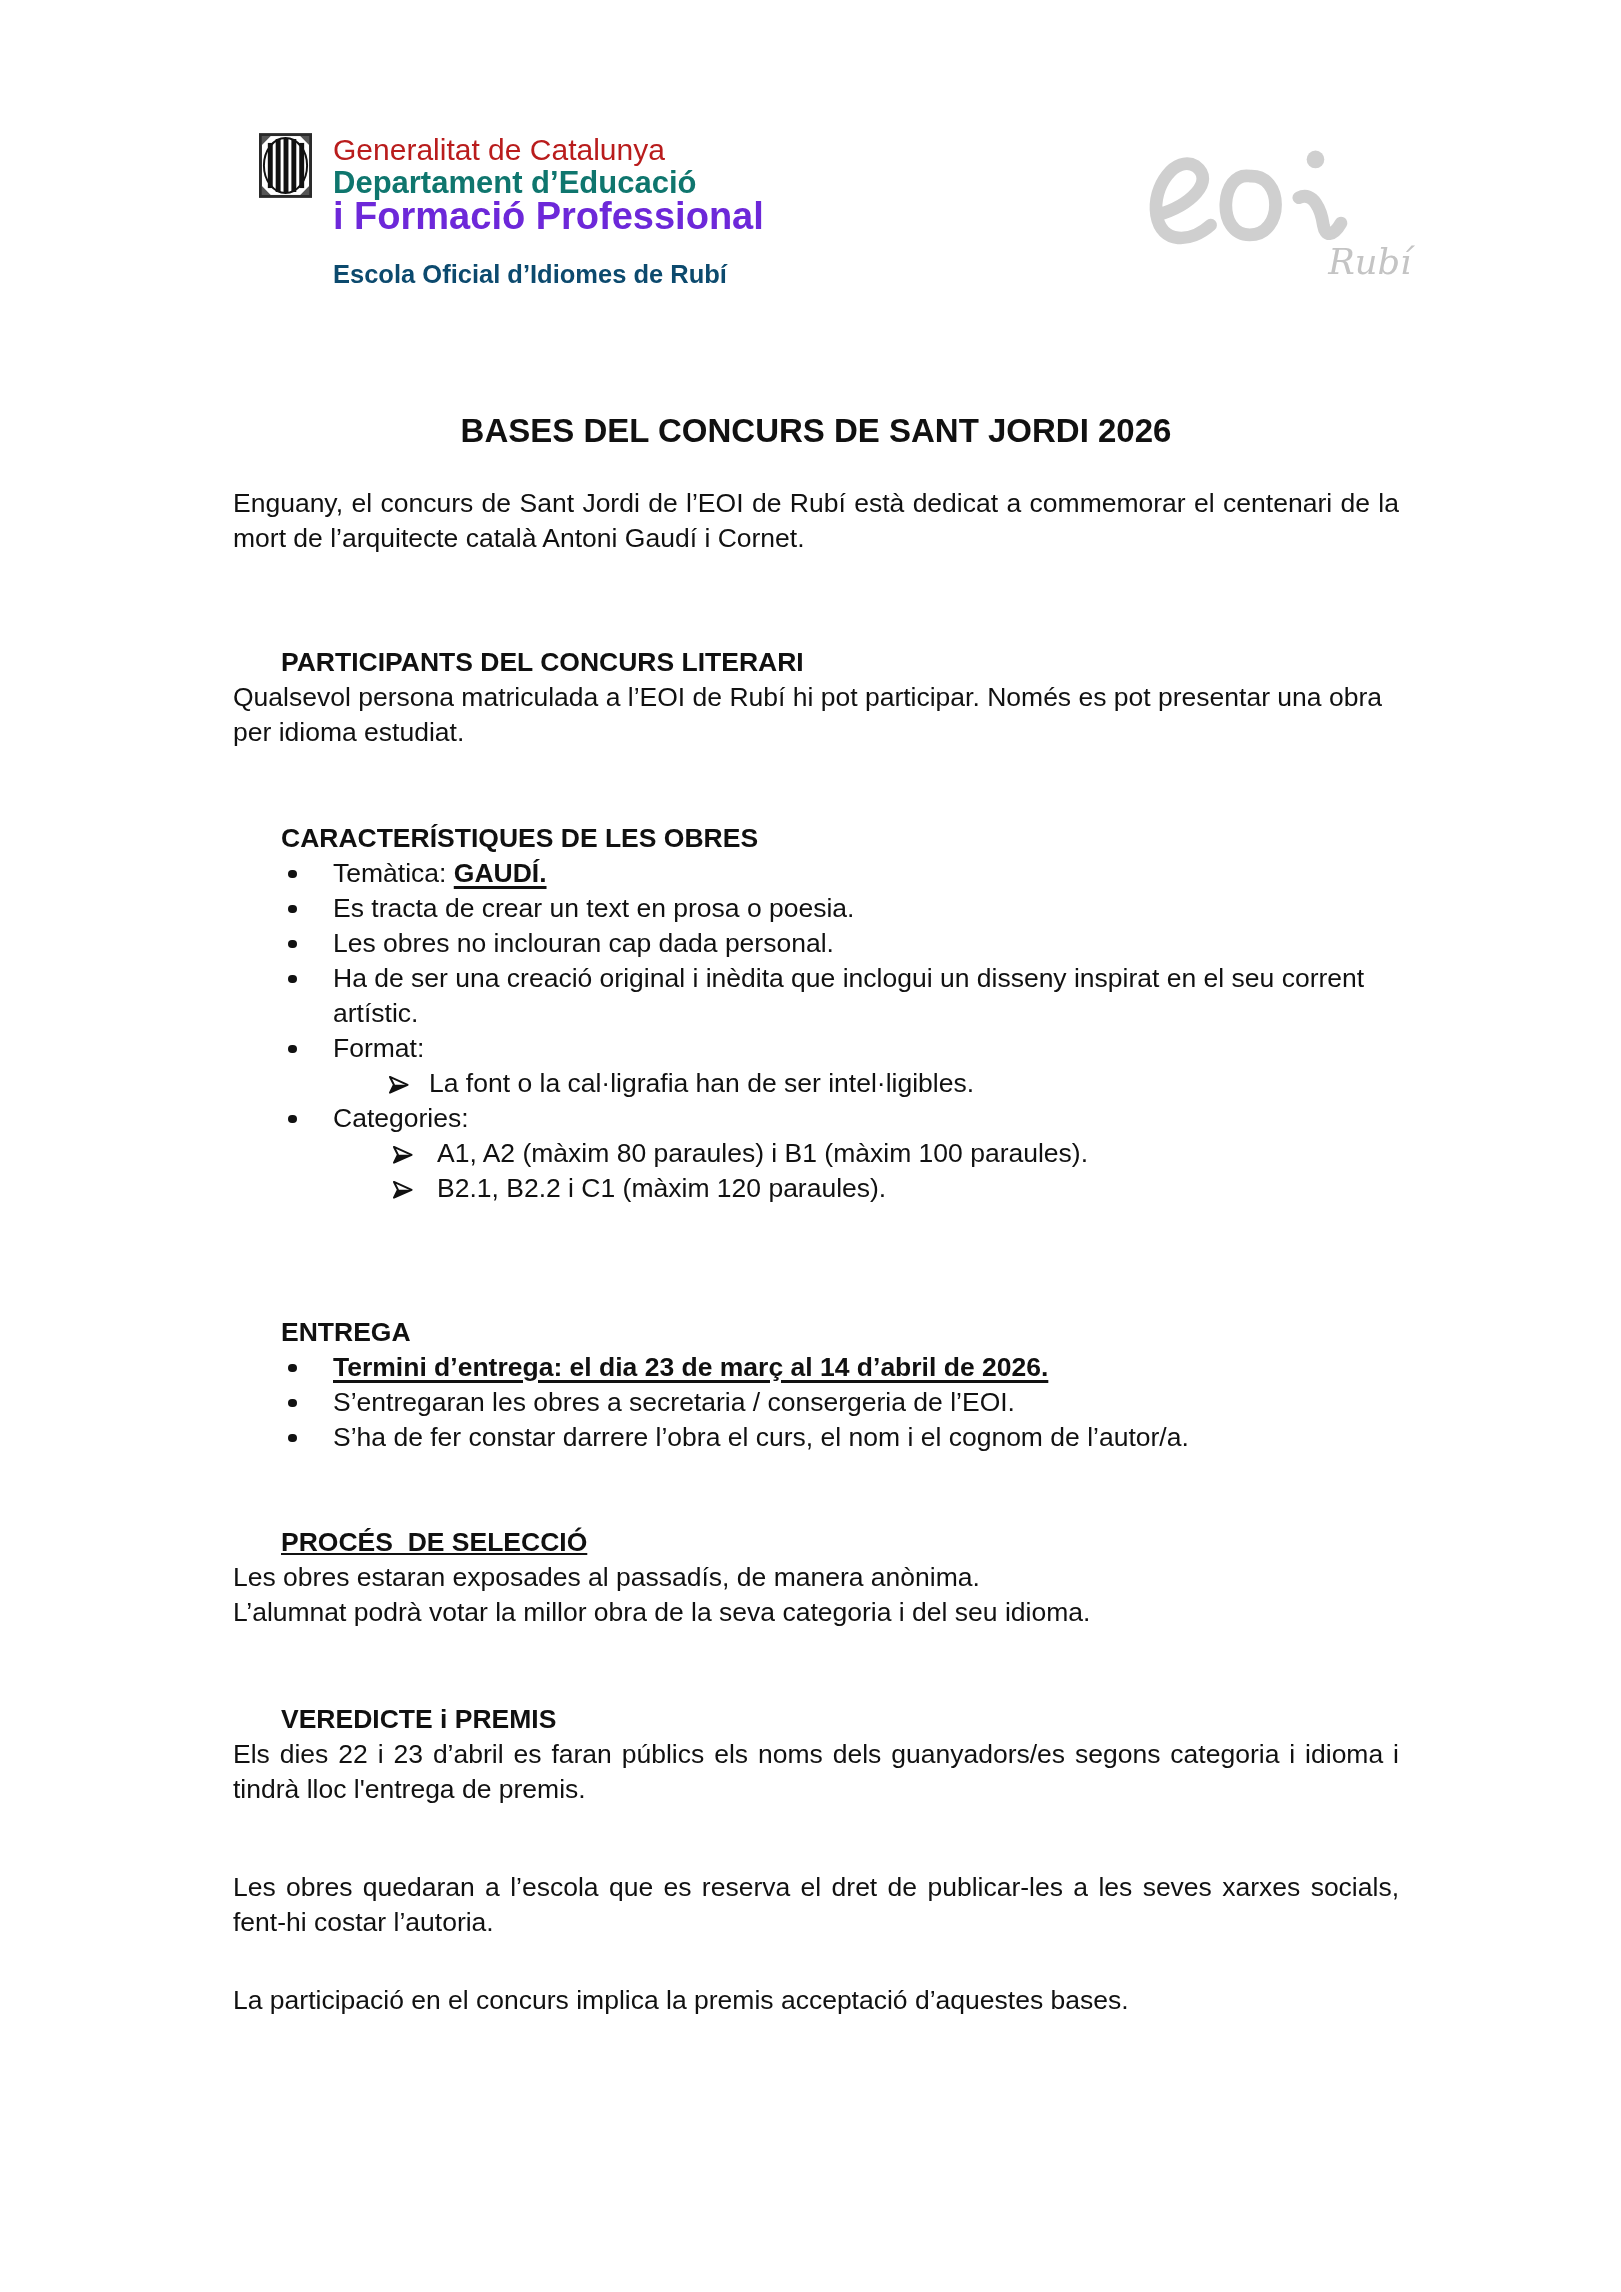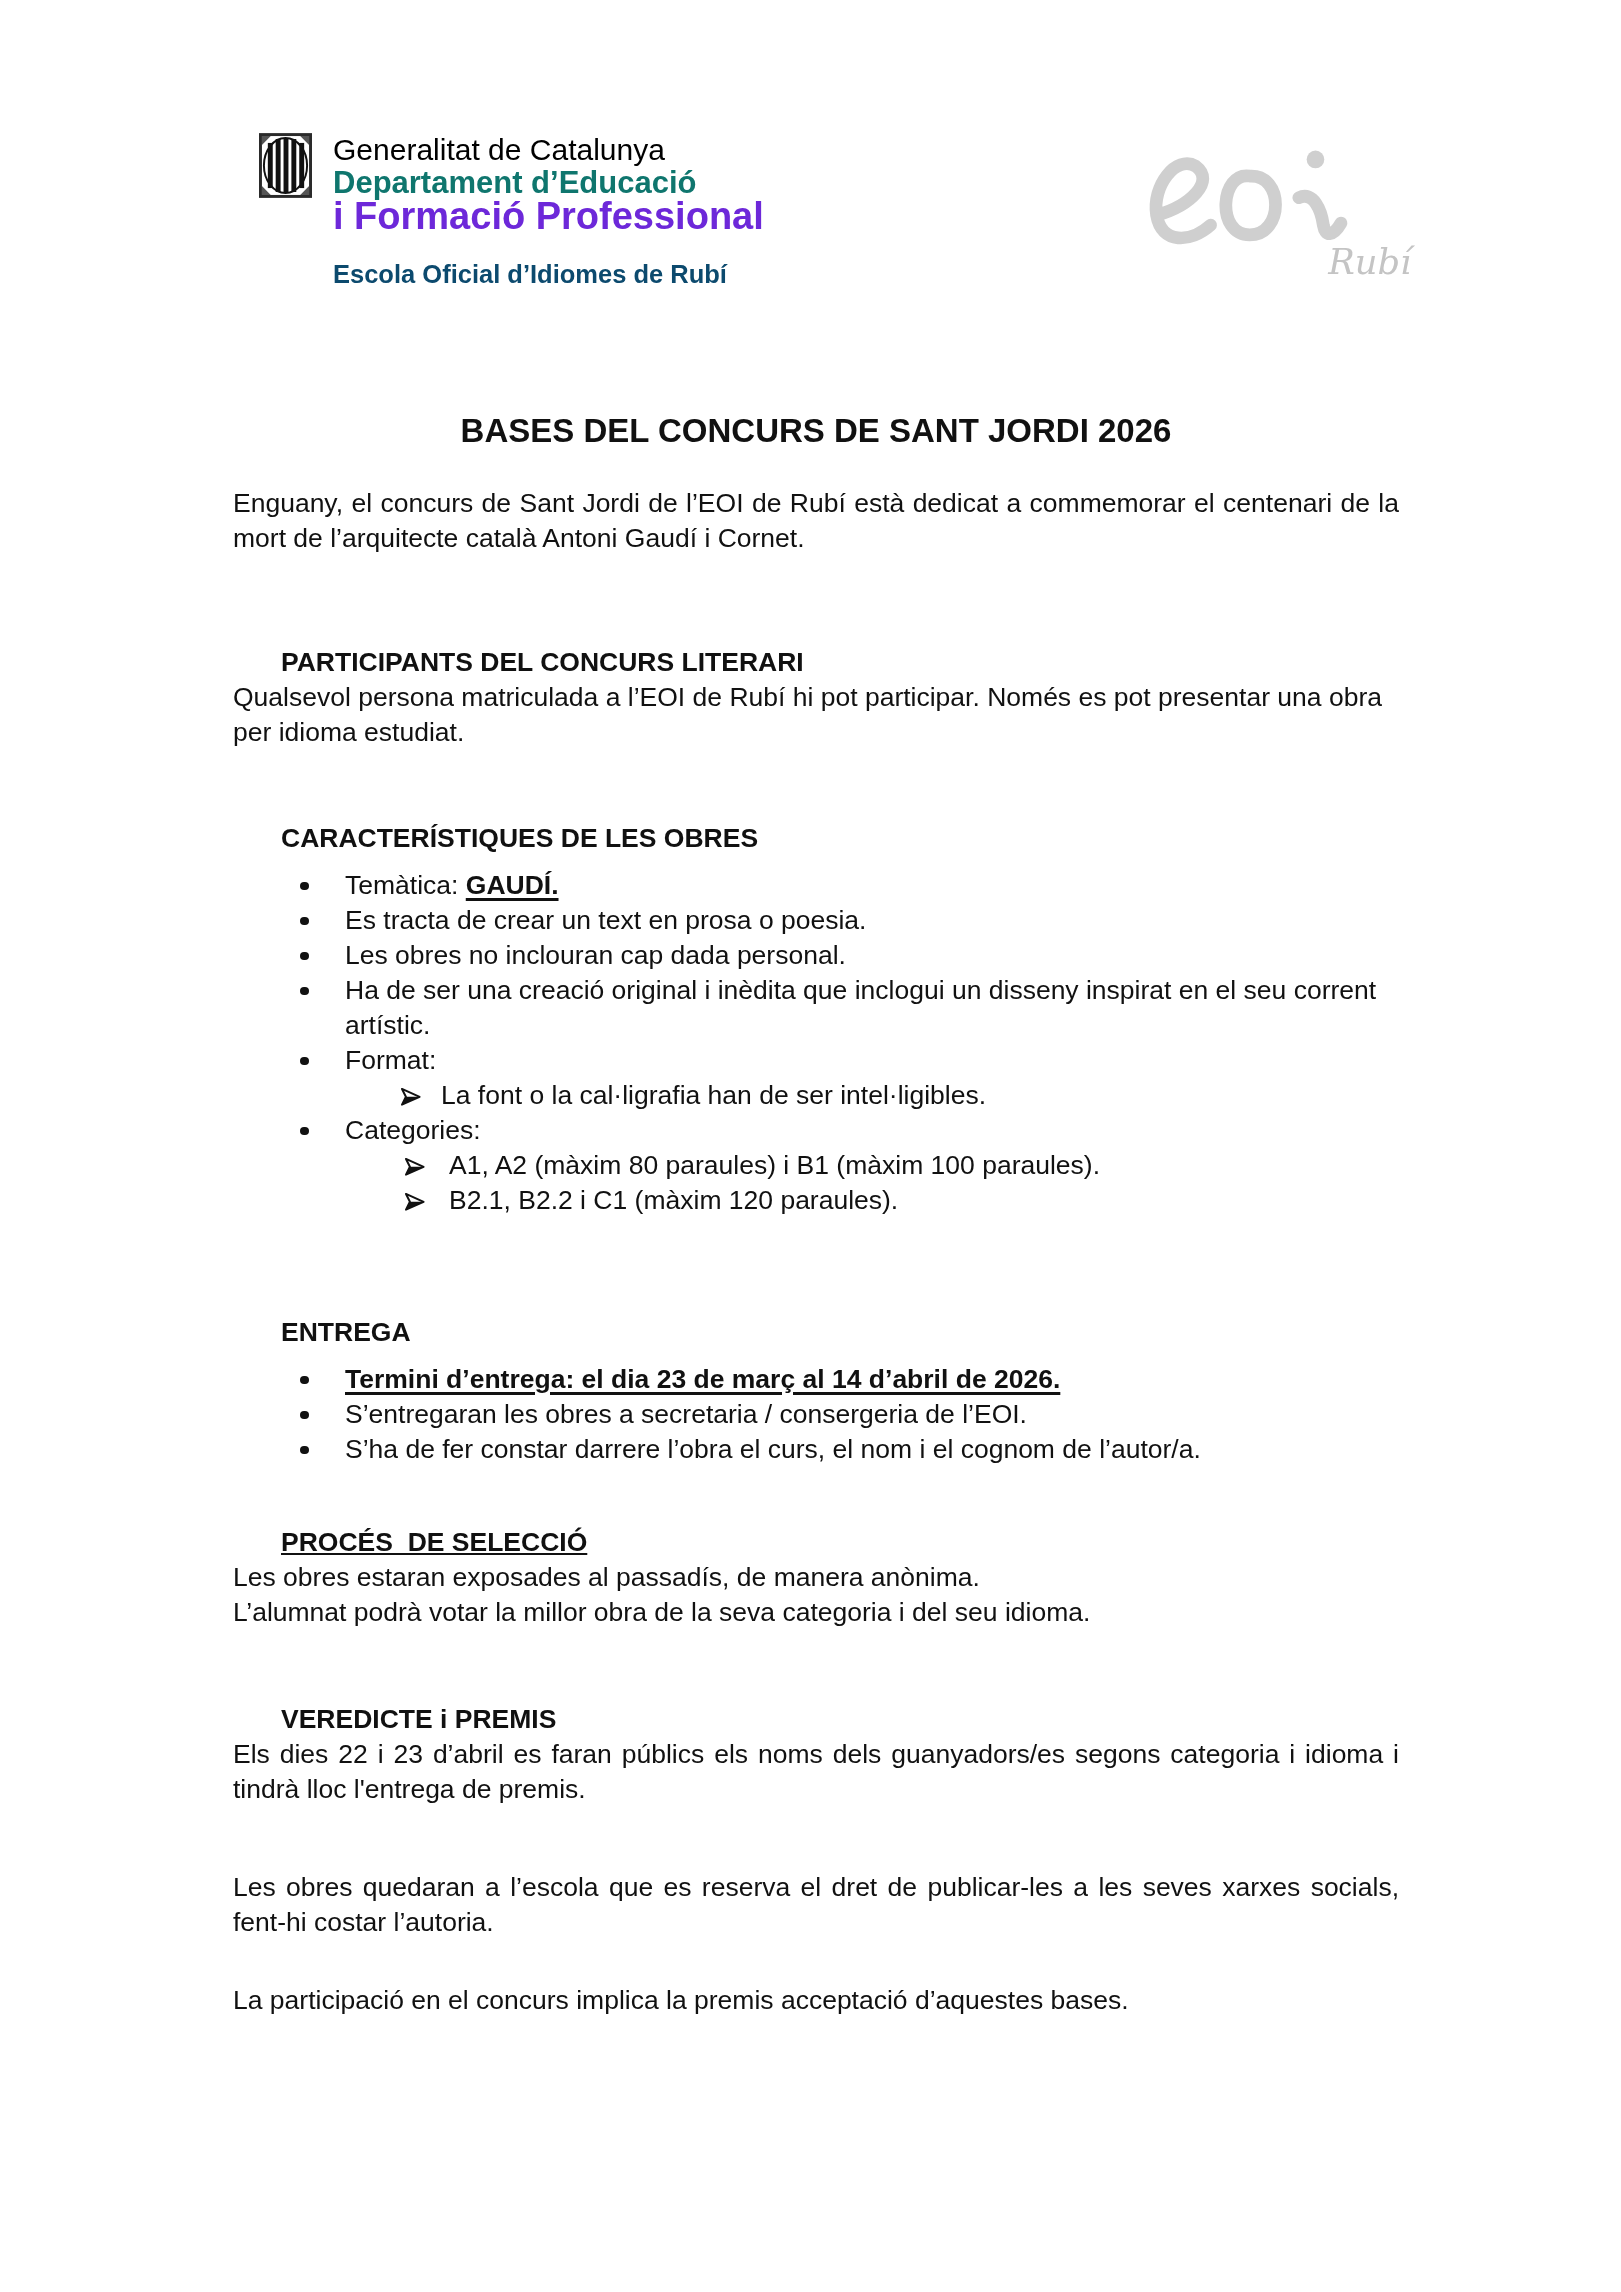--- a/index.html
+++ b/index.html
@@ -2,34 +2,34 @@
 <html><head>
 <meta charset="utf-8">
 <style>
   html, body { margin: 0; padding: 0; background: #ffffff; }
   body { width: 1621px; height: 2293px; position: relative; overflow: hidden;
          font-family: "Liberation Sans", sans-serif; color: #111111; }
   .header { position: absolute; left: 0; top: 0; width: 1621px; height: 314px; }
   .gen-logo { position: absolute; left: 259px; top: 133px; }
   .escut { position: absolute; left: 0; top: 0; width: 53px; height: 65px; }
   .gen-lines { position: absolute; left: 74px; top: 0; white-space: nowrap; }
-  .gen-l1 { font-size: 30px; line-height: 33px; font-weight: normal; color: #000000; }
+  .gen-l1 { font-size: 30px; line-height: 33px; font-weight: normal; color: #b91c1c; }
   .gen-l2 { font-size: 31px; line-height: 33px; font-weight: bold; color: #0f766e; }
   .gen-l3 { font-size: 38px; line-height: 35px; font-weight: bold; color: #6d28d9; }
   .gen-l4 { font-size: 25.5px; line-height: 29px; font-weight: bold; color: #0c4a6e; margin-top: 26px; }
   .eoi-logo { position: absolute; left: 1137px; top: 127px; width: 304px; height: 157px; }
 
   .doc { position: absolute; left: 233px; top: 0; width: 1166px; }
   .title { position: absolute; left: 0; top: 412px; width: 1166px; text-align: center;
            font-size: 33px; font-weight: bold; letter-spacing: 0px; }
   .p { font-size: 26.5px; line-height: 35px; }
   .justify { text-align: justify; text-align-last: left; }
   .block { position: absolute; left: 0; width: 1166px; }
   .h { font-size: 26.5px; line-height: 35px; font-weight: bold; margin-left: 48px; }
-  ul.bul { list-style: none; margin: 12px; padding: 0; }
+  ul.bul { list-style: none; margin: 0; padding: 0; }
   ul.bul > li { position: relative; padding-left: 100px; font-size: 26.5px; line-height: 35px; }
   ul.bul > li > .dot { position: absolute; left: 55px; top: 13.7px; width: 8.8px; height: 8.8px; border-radius: 50%; background: #111; }
   ul.sub { list-style: none; margin: 0; padding: 0; }
   ul.sub > li { position: relative; padding-left: 100px; font-size: 26.5px; line-height: 35px; margin-left: 0; }
   ul.sub > li > .arrow { position: absolute; left: 57px; top: 8.8px; width: 21.6px; height: 19.6px; }
   .u { text-decoration: underline; text-decoration-thickness: 2.9px; text-underline-offset: 3.9px; font-weight: bold; }
 </style>
 </head>
 <body>
 

